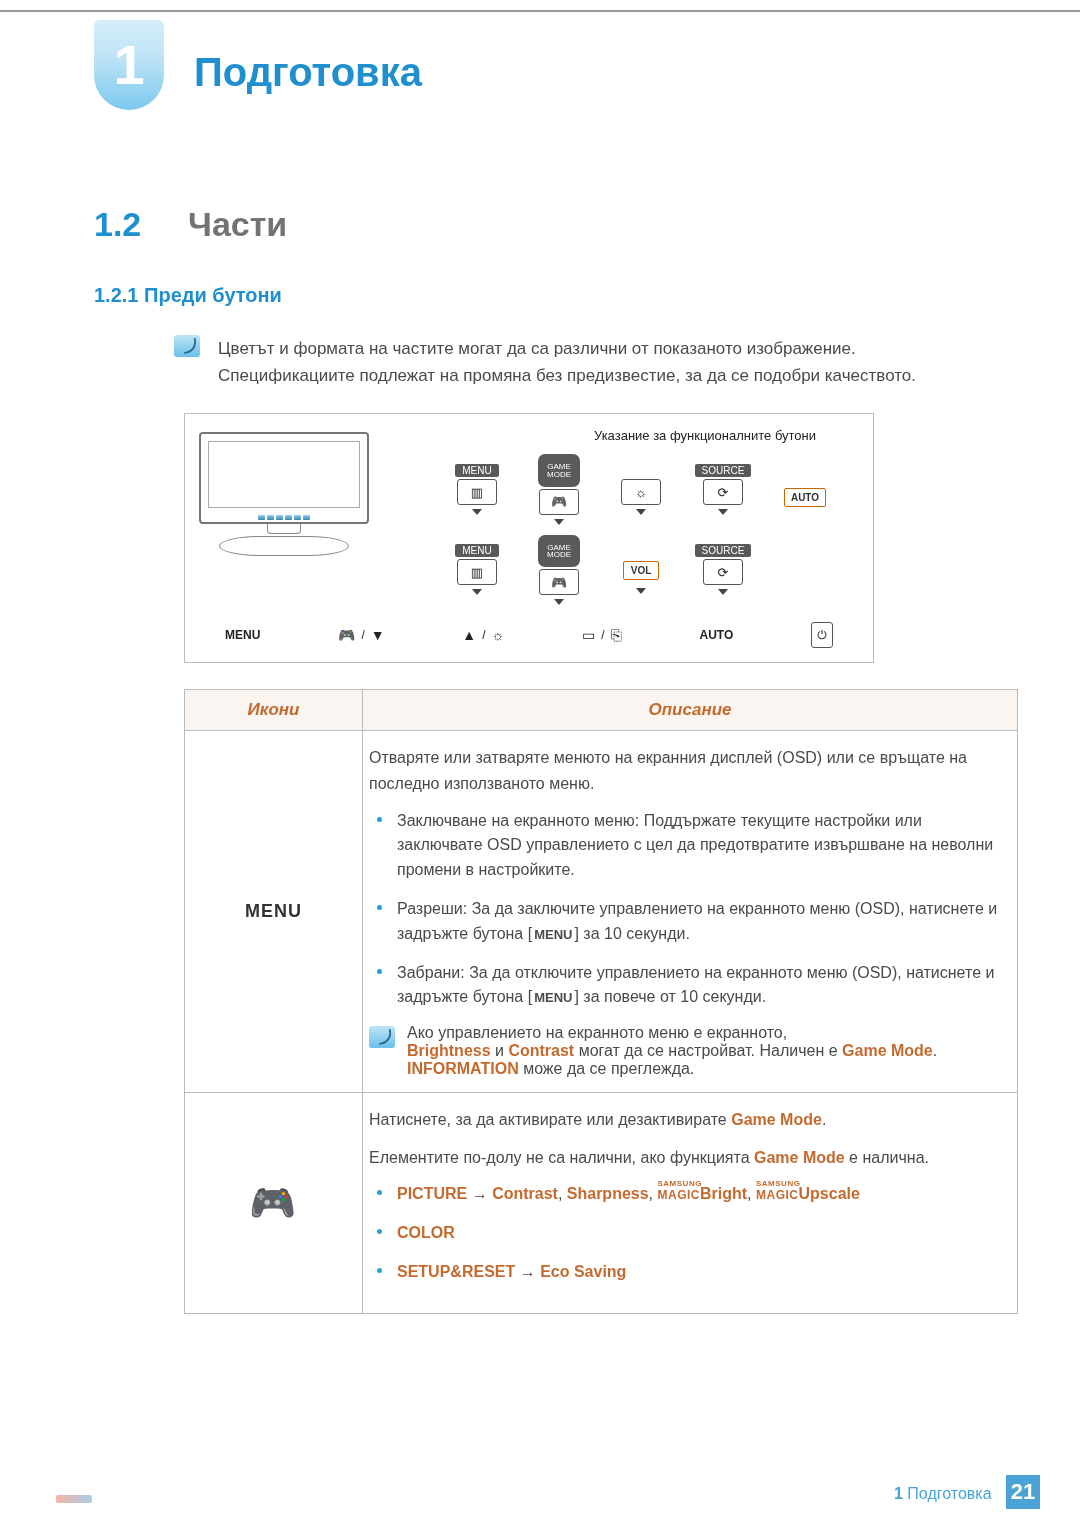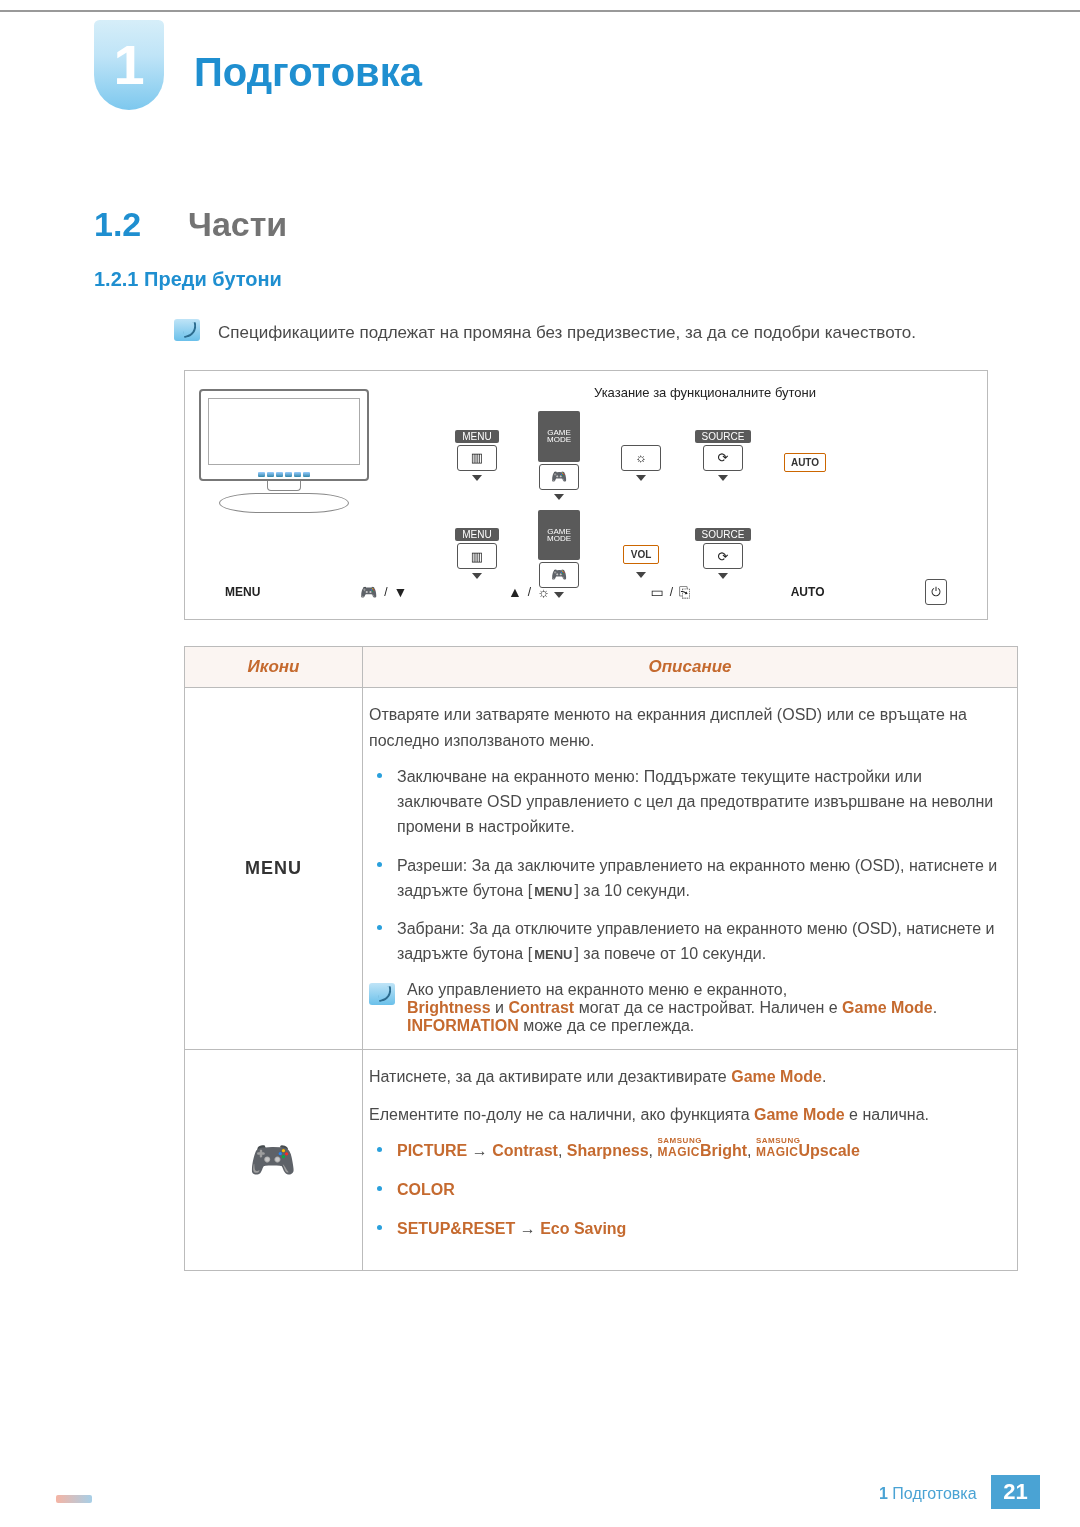--- a/index.html
+++ b/index.html
@@ -30,21 +30,21 @@
     line-height: 1;
   }
   .chapter-title {
     margin-left: 100px;
     font-size: 40px; color: #1f8fd0; font-weight: bold;
     padding-top: 30px;
   }
   .content { padding: 0 94px; }
   .section-row {
     display: flex; align-items: baseline; gap: 24px;
-    margin-top: 110px; margin-bottom: 24px;
+    margin-top: 110px; margin-bottom: 40px;
   }
   .section-num { font-size: 34px; color: #1f8fd0; font-weight: bold; width: 70px; }
   .section-title { font-size: 34px; color: #737373; font-weight: bold; }
   .subsection-row { margin-bottom: 28px; }
   .subsection-title { font-size: 20px; color: #1f8fd0; font-weight: bold; }
   .note-row {
     display: flex; gap: 18px; margin-left: 80px; margin-bottom: 24px;
     font-size: 17px; line-height: 1.6;
   }
   .note-icon {
@@ -53,21 +53,21 @@
     border-radius: 3px; position: relative;
   }
   .note-icon::after {
     content: ""; position: absolute; right: 3px; top: 4px;
     width: 12px; height: 12px; border: 2px solid #2c6c8f;
     border-left: none; border-top: none; border-radius: 0 0 12px 0;
     transform: rotate(-10deg);
   }
   
   .diagram {
-    border: 1px solid #bbb; margin-left: 90px; width: 804px; height: 250px;
+    border: 1px solid #bbb; margin-left: 90px; width: 690px; height: 250px;
     position: relative; font-size: 11px; color: #222;
   }
   .monitor {
     position: absolute; left: 14px; top: 18px; width: 170px;
   }
   .screen { border: 2px solid #777; border-radius: 4px; height: 92px; background: #fff; position: relative; }
   .screen-inner { position: absolute; inset: 7px 7px 14px 7px; border: 1px solid #aaa; }
   .btn-strip {
     position: absolute; bottom: 2px; left: 50%; transform: translateX(-50%);
     display: flex; gap: 2px;
@@ -80,21 +80,21 @@
     font-size: 13px;
   }
   .btn-grid {
     position: absolute; left: 260px; top: 40px; display: flex; flex-direction: column; gap: 10px;
   }
   .btn-row { display: flex; gap: 18px; align-items: center; }
   .label-pill {
     background: #5a5a5a; color: #fff; font-size: 10px; padding: 1px 7px;
     border-radius: 2px; min-width: 42px; text-align: center;
   }
-  .label-pill.stack { line-height: 0.9; padding: 18px 5px; }
+  .label-pill.stack { line-height: 0.9; padding: 9px 5px; border-radius: 7px; }
   .label-pill.stack small { font-size: 8px; display: block; }
   .btn-cell { display: flex; flex-direction: column; align-items: center; gap: 2px; width: 64px; }
   .btn-sq {
     width: 40px; height: 26px; border: 1px solid #555; border-radius: 3px;
     display: flex; align-items: center; justify-content: center;
     font-size: 13px;
   }
   .tri-down {
     width: 0; height: 0; border-left: 5px solid transparent; border-right: 5px solid transparent;
     border-top: 6px solid #444; margin-top: 2px;
@@ -155,21 +155,21 @@
   }
   .samsung-magic .main { font-size: 12px; letter-spacing: 0.5px; }
   
   .footer {
     position: absolute; bottom: 18px; right: 40px; left: 40px;
     text-align: right; font-size: 16px; color: #4aa3d4;
     border-top: 0;
   }
   .footer .pagebox {
     display: inline-flex; align-items: center; justify-content: center;
-    width: 49px; height: 34px; background: #4aa3d4; color: #fff;
+    width: 34px; height: 34px; background: #4aa3d4; color: #fff;
     font-size: 22px; font-weight: bold; margin-left: 10px;
   }
   .side-tick {
     position: absolute; left: 56px; bottom: 24px;
     width: 36px; height: 8px;
     background: linear-gradient(90deg,#f5b4a4,#a7cfe7);
     border-radius: 2px;
   }
 </style>
 </head>
@@ -190,20 +190,21 @@
     <div class="section-title">Части</div>
   </div>
 
   <div class="subsection-row">
     <span class="subsection-title">1.2.1  Преди бутони</span>
   </div>
 
   <div class="note-row">
     <div class="note-icon"></div>
     <div>
+      <div>Цветът и формата на частите могат да са различни от показаното изображение.</div>
       <div>Спецификациите подлежат на промяна без предизвестие, за да се подобри качеството.</div>
     </div>
   </div>
 
   <div class="diagram">
     <div class="monitor">
       <div class="screen">
         <div class="screen-inner"></div>
         <div class="btn-strip">
             <i></i>

